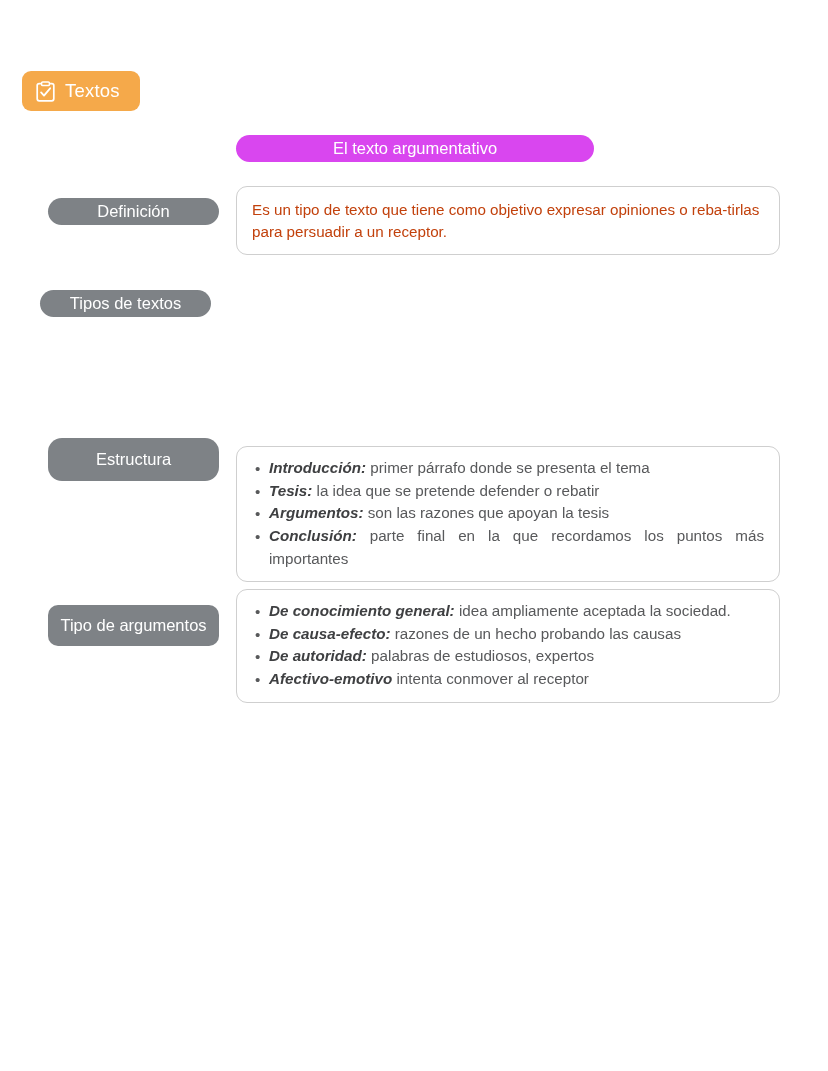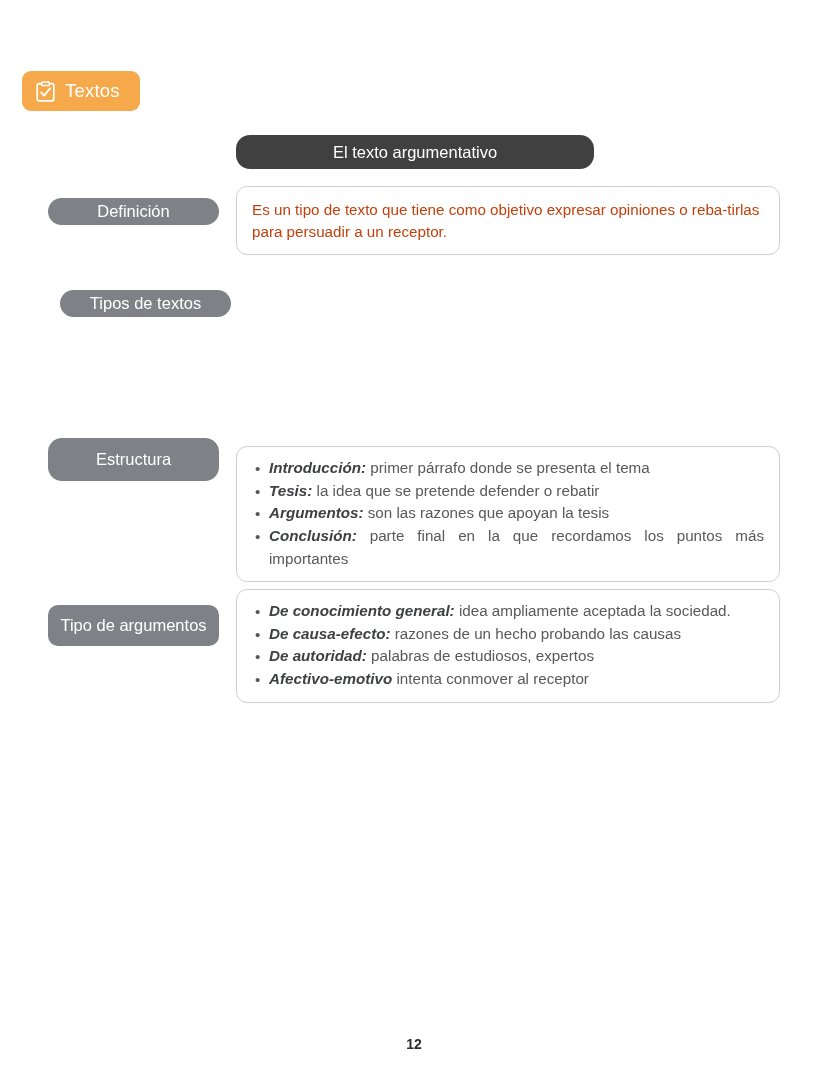--- a/index.html
+++ b/index.html
@@ -49,22 +49,22 @@
     line-height: 1;
     white-space: nowrap;
   }
 
   
   .title-pill {
     position: absolute;
     left: 236px;
     top: 135px;
     width: 358px;
-    height: 34px;
-    background: #404040;
+    height: 27px;
+    background: #d946ef;
     border-radius: 14px;
     display: flex;
     align-items: center;
     justify-content: center;
   }
   .title-pill span {
     color: #ffffff;
     font-size: 16.5px;
     line-height: 1;
     white-space: nowrap;
@@ -93,21 +93,21 @@
     border-radius: 11px;
     background: #ffffff;
     color: #58595b;
   }
 
   
   .pill-def {
     left: 48px;  top: 198px;  width: 171px; height: 27px; border-radius: 14px;
   }
   .pill-tipos {
-    left: 60px;  top: 290px;  width: 171px; height: 27px; border-radius: 14px;
+    left: 40px;  top: 290px;  width: 171px; height: 27px; border-radius: 14px;
   }
   .pill-estructura {
     left: 48px;  top: 438px;  width: 171px; height: 43px; border-radius: 14px; text-align: center;
   }
   .pill-tipoarg {
     left: 48px;  top: 605px;  width: 171px; height: 41px; border-radius: 10px;
   }
 
   
   .box-def       { top: 186px;  padding: 12px 15px 12px 15px; }
@@ -219,15 +219,14 @@
   </div>
   <div class="row-box box-tipoarg">
     <ul class="bullets tight">
       <li><span class="blabel">De conocimiento general:</span><span> idea ampliamente aceptada la sociedad.</span></li>
       <li><span class="blabel">De causa-efecto:</span><span> razones de un hecho probando las causas</span></li>
       <li><span class="blabel">De autoridad:</span><span>  palabras de estudiosos, expertos</span></li>
       <li><span class="blabel">Afectivo-emotivo</span><span> intenta conmover al receptor</span></li>
     </ul>
   </div>
 
-  <div class="page-number">12</div>
 
 </div>
 
 </body></html>

